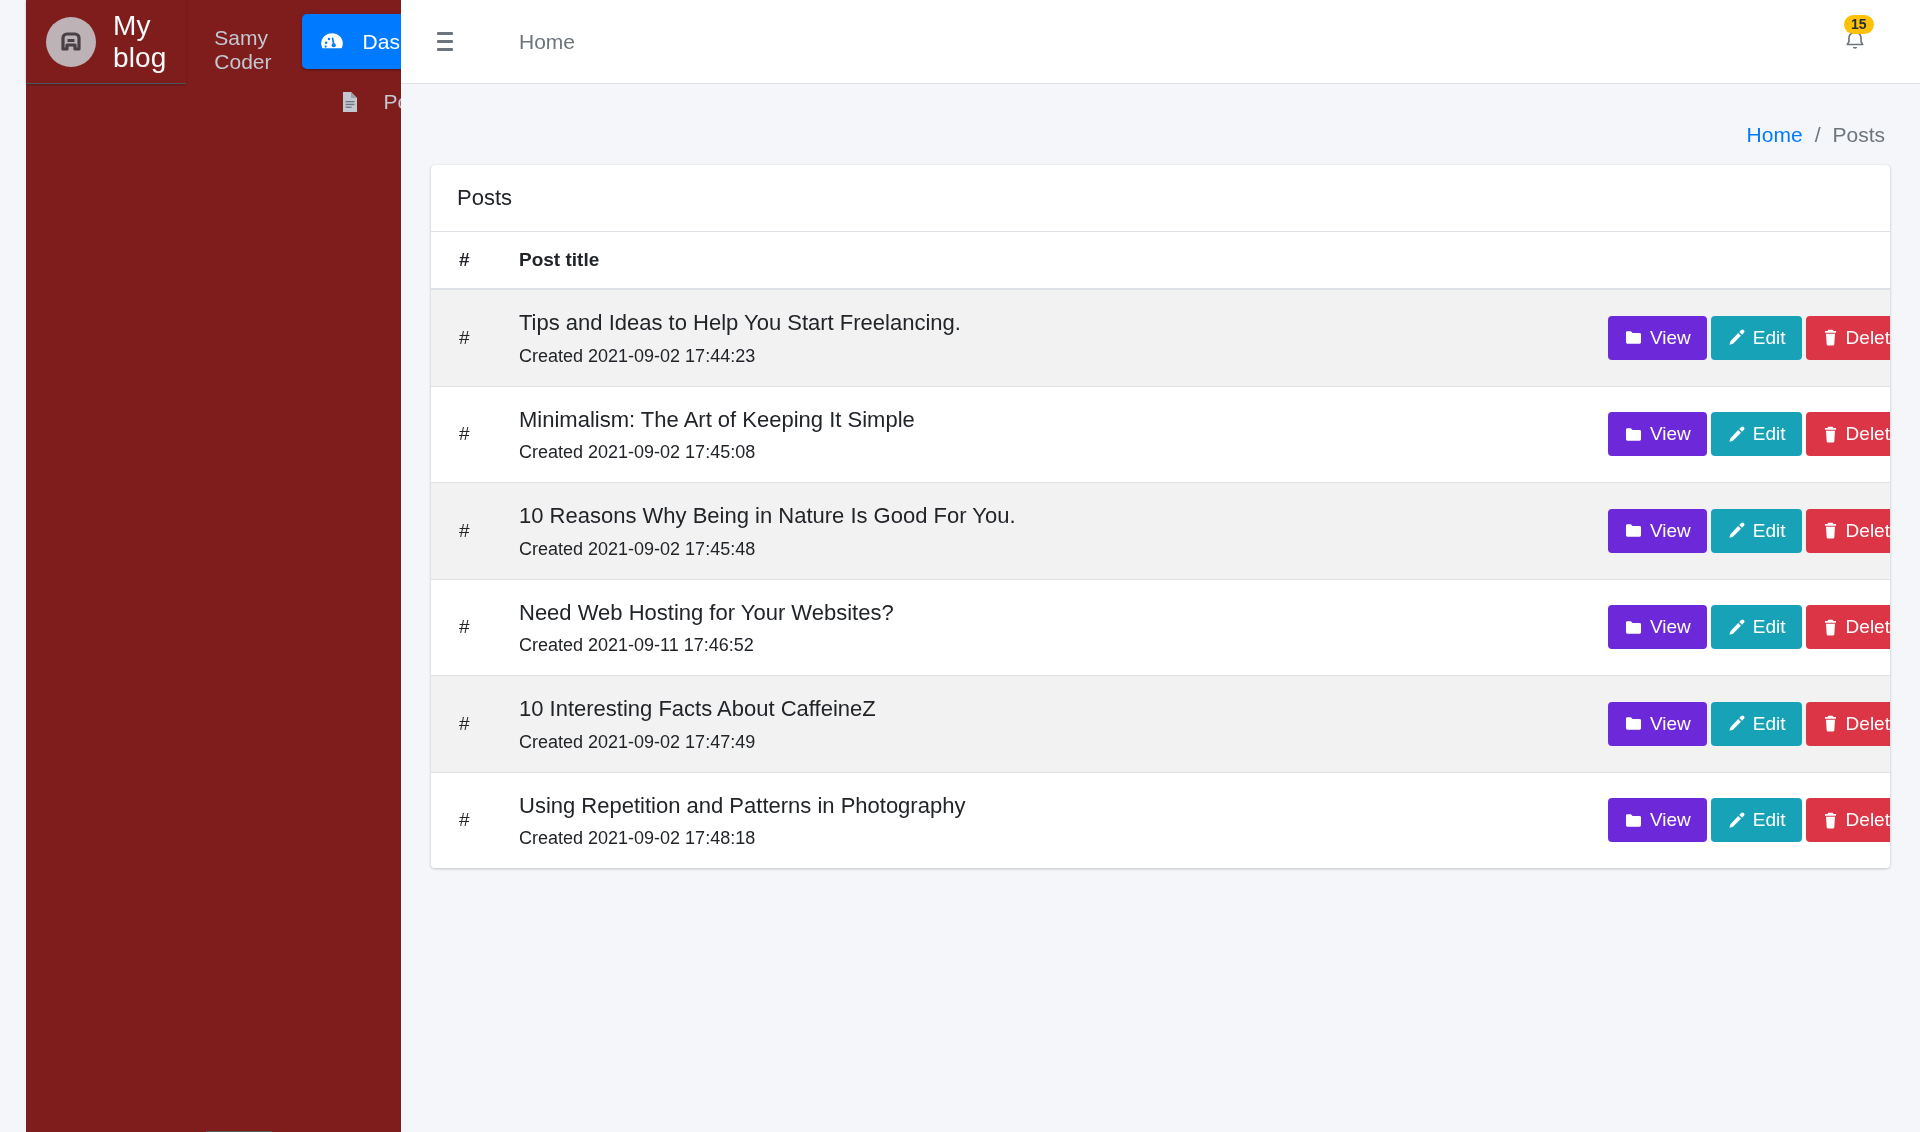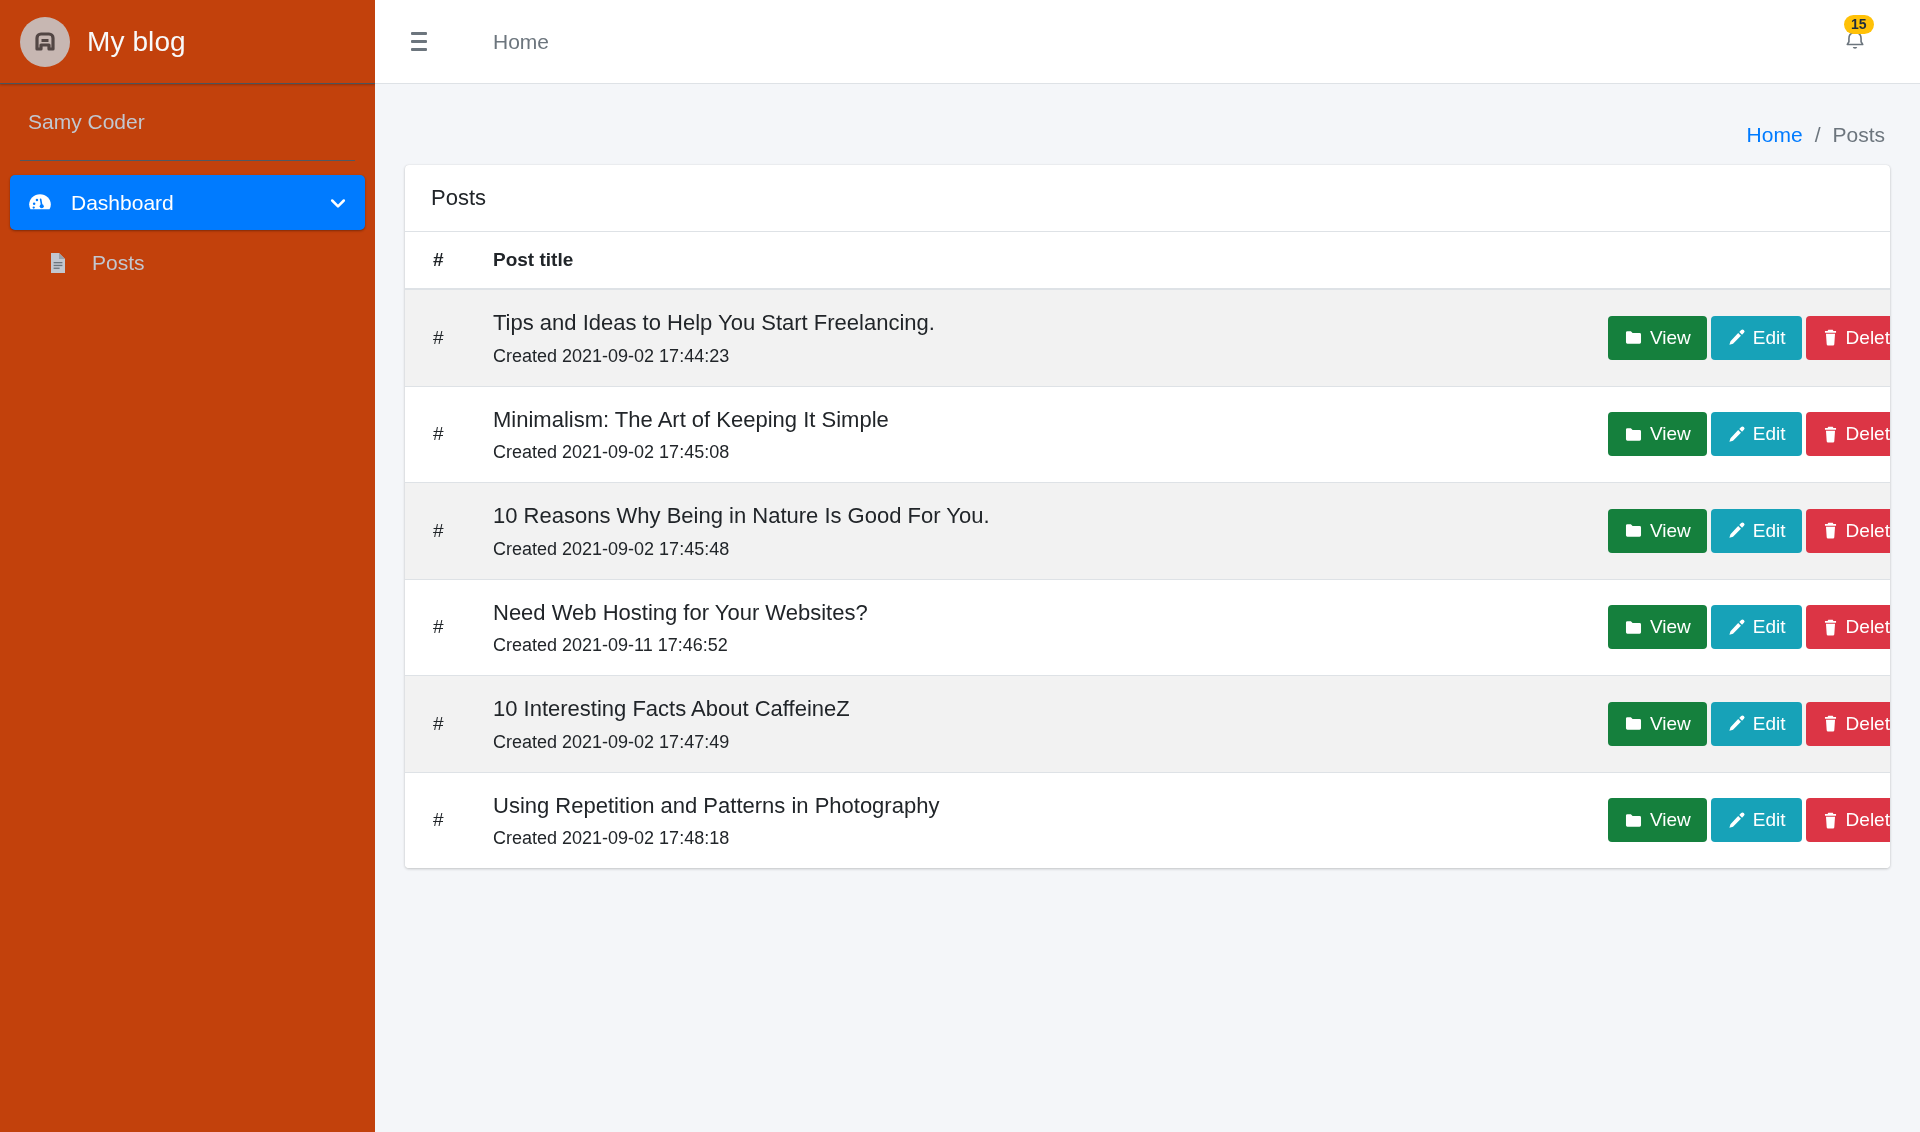--- a/index.html
+++ b/index.html
@@ -16,24 +16,25 @@
   .app {
     display: flex;
     width: 1920px;
     height: 1132px;
   }
 
   
   .sidebar {
     width: 375px;
     flex: 0 0 375px;
-    background: #c2410c;
+    background: #7f1d1d;
     color: #c2c7d0;
     display: flex;
-    flex-direction: column;
+    flex-direction: row;
+    margin-left: 26px;
   }
 
   .brand {
     height: 84px;
     display: flex;
     align-items: center;
     padding: 0 20px;
     border-bottom: 1px solid #4b545c;
     box-shadow: 0 1px 2px rgba(0,0,0,.25);
   }
@@ -262,21 +263,21 @@
     border: none;
     border-radius: 4px;
     color: #fff;
     font-size: 19px;
     padding: 11px 16px;
     cursor: pointer;
     font-family: inherit;
     vertical-align: middle;
     margin-left: 4px;
   }
-  .btn-view { background: #15803d; }
+  .btn-view { background: #6d28d9; }
   .btn-edit { background: #17a2b8; }
   .btn-delete { background: #dc3545; }
   .btn svg { display: block; }
 
   .footer {
     background: #fff;
     border-top: 1px solid #dee2e6;
     height: 66px;
     flex: 0 0 66px;
     display: flex;

